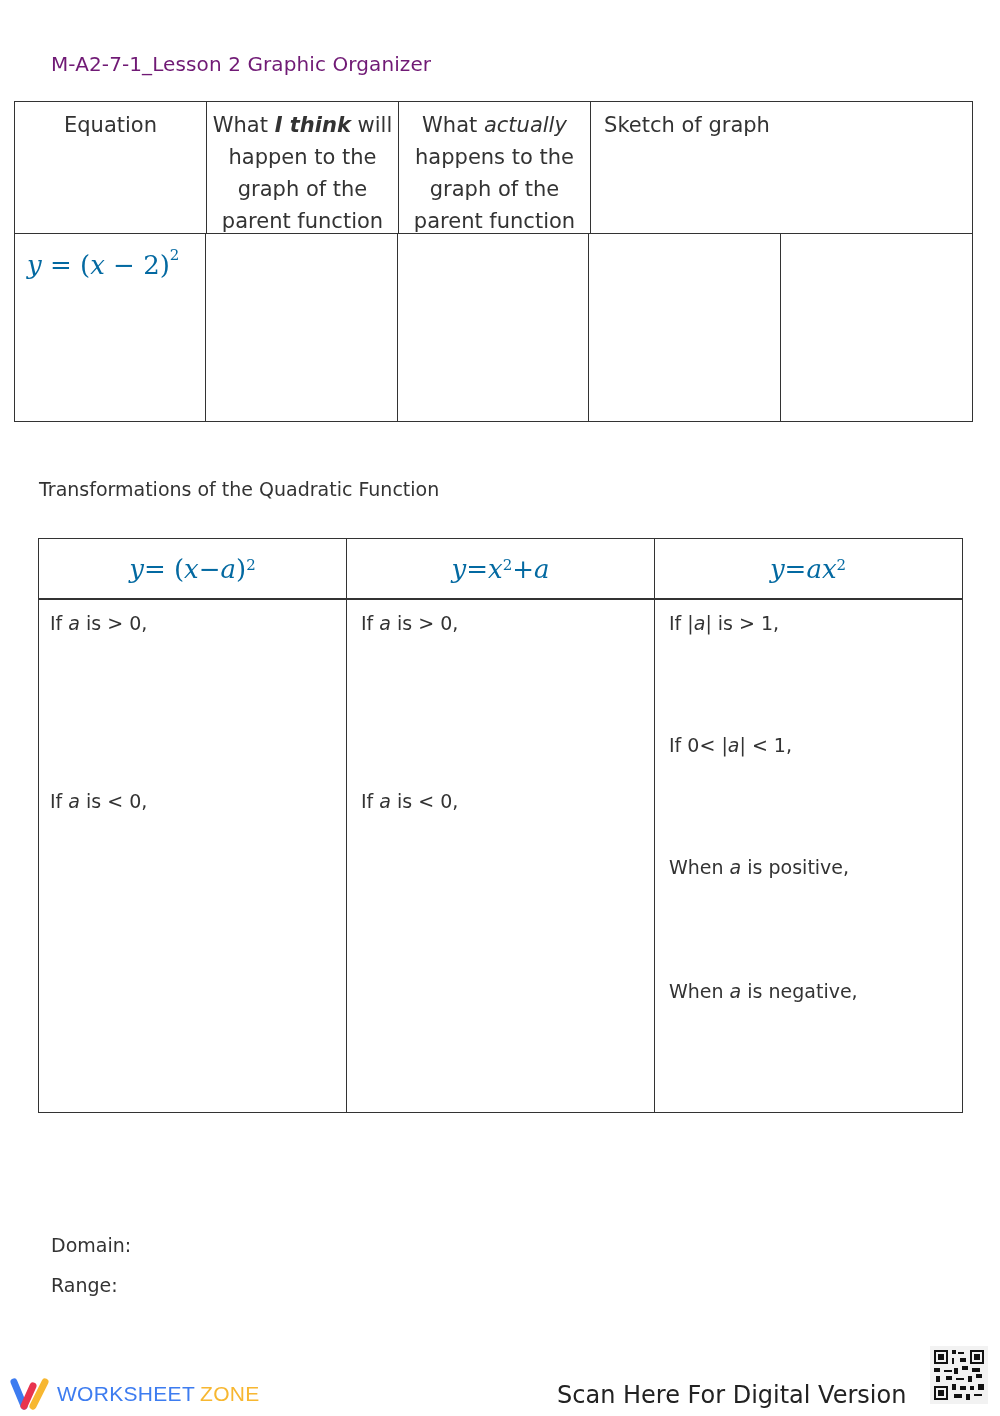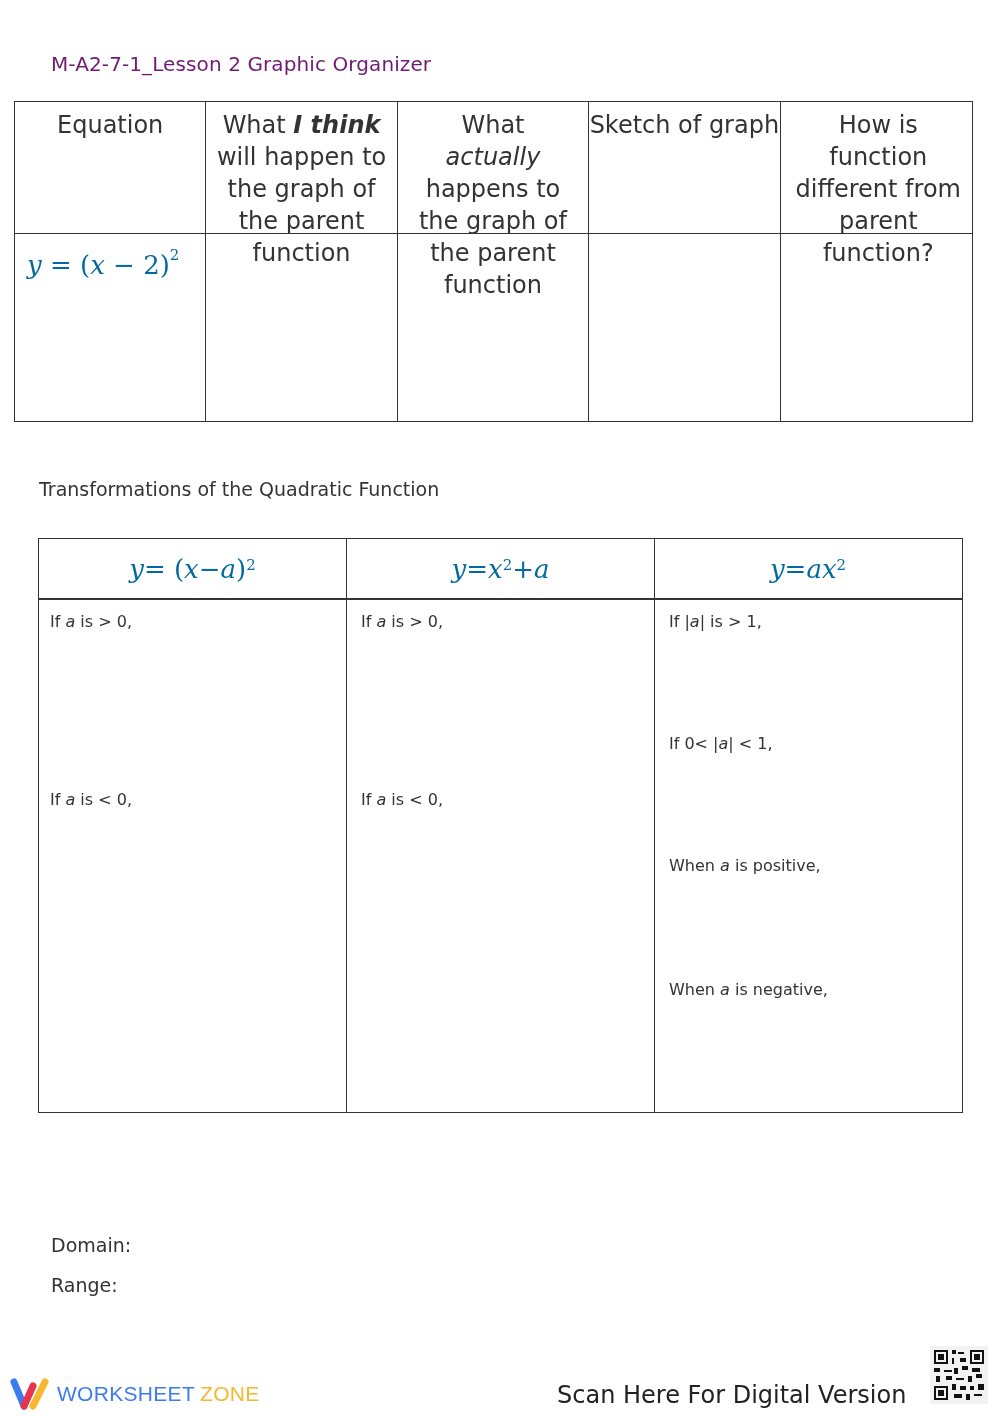--- a/index.html
+++ b/index.html
@@ -8,39 +8,39 @@
     .abs { position: absolute; }
     .doc-title { left: 51px; top: 52px; font-size: 20px; color: #701a75; letter-spacing: 0.1px; }
 
     
     .t1 { left: 14px; top: 101px; width: 959px; height: 321px; border: 1.5px solid #333; box-sizing: border-box; }
     .t1 .row { position: absolute; left: 0; width: 100%; display: flex; }
     .t1 .head { top: 0; height: 131px; border-bottom: 1.5px solid #333; }
     .t1 .body { top: 132px; bottom: 0; }
     .t1 .cell { width: 192px; border-right: 1.5px solid #333; box-sizing: border-box; height: 100%; }
     .t1 .cell:last-child { border-right: none; }
-    .t1 .head .cell { text-align: center; font-size: 24px; line-height: 32px; padding-top: 7px; color: #333; }
+    .t1 .head .cell { text-align: center; font-size: 21px; line-height: 32px; padding-top: 7px; color: #333; }
     .math { font-family: "DejaVu Serif", serif; font-style: italic; color: #0369a1; }
     .math .up { font-style: normal; }
     .math sup { font-style: normal; font-size: 15px; position: relative; top: -4px; }
     .eq-cell { padding: 16px 0 0 12px; font-size: 26px; }
 
     .section-title { left: 39px; top: 478px; font-size: 19px; color: #333; }
 
     
     .t2 { left: 38px; top: 538px; width: 925px; height: 575px; border: 1.5px solid #333; box-sizing: border-box; }
     .t2 .head { position: absolute; top: 0; left: 0; width: 100%; height: 59px; border-bottom: 2px solid #333; display: flex; }
     .t2 .head .cell { flex: 0 0 auto; border-right: 1.5px solid #333; box-sizing: border-box;
                       display: flex; align-items: center; justify-content: center; font-size: 26px; }
     .t2 .head .cell:last-child { border-right: none; }
     .t2 .body { position: absolute; top: 61px; left: 0; right: 0; bottom: 0; display: flex; }
     .t2 .body .cell { position: relative; border-right: 1.5px solid #333; box-sizing: border-box; height: 100%; }
     .t2 .body .cell:last-child { border-right: none; }
     .c1 { width: 308px; } .c2 { width: 308px; } .c3 { width: 306px; }
-    .prompt { position: absolute; font-size: 16px; color: #333; white-space: nowrap; }
+    .prompt { position: absolute; font-size: 19px; color: #333; white-space: nowrap; }
     .prompt i { font-style: italic; }
 
     .field-label { font-size: 19px; color: #333; }
 
     
     .logo { left: 9px; top: 1377px; display: flex; align-items: center; }
     .logo-text { font-family: "Liberation Sans", sans-serif; font-weight: normal; font-size: 21px; letter-spacing: 0.3px; margin-left: 6px; }
     .logo-text .w { color: #3d7cf0; }
     .logo-text .z { color: #f7b731; margin-left: 5px; }
     .scan { left: 557px; top: 1381px; font-size: 24px; color: #222; }
@@ -57,23 +57,20 @@
       <span>Equation</span>
     </div>
     <div class="cell" style="padding-left:4px;padding-right:4px;">
       <span>What </span><b><i>I think</i></b><span> will happen to the graph of the parent function</span>
     </div>
     <div class="cell" style="padding-left:14px;padding-right:14px;">
       <span>What </span><i>actually</i><span> happens to the graph of the parent function</span>
     </div>
     <div class="cell">
       <span>Sketch of graph</span>
-    </div>
-    <div class="cell" style="padding-left:12px;padding-right:8px;">
-      <span>How is function different from parent function?</span>
     </div>
   </div>
   <div class="row body">
     <div class="cell eq-cell">
       <span class="math"><span>y</span><span class="up"> = (</span><span>x</span><span class="up"> − 2)</span><sup>2</sup></span>
     </div>
     <div class="cell"></div>
     <div class="cell"></div>
     <div class="cell"></div>
     <div class="cell"></div>

